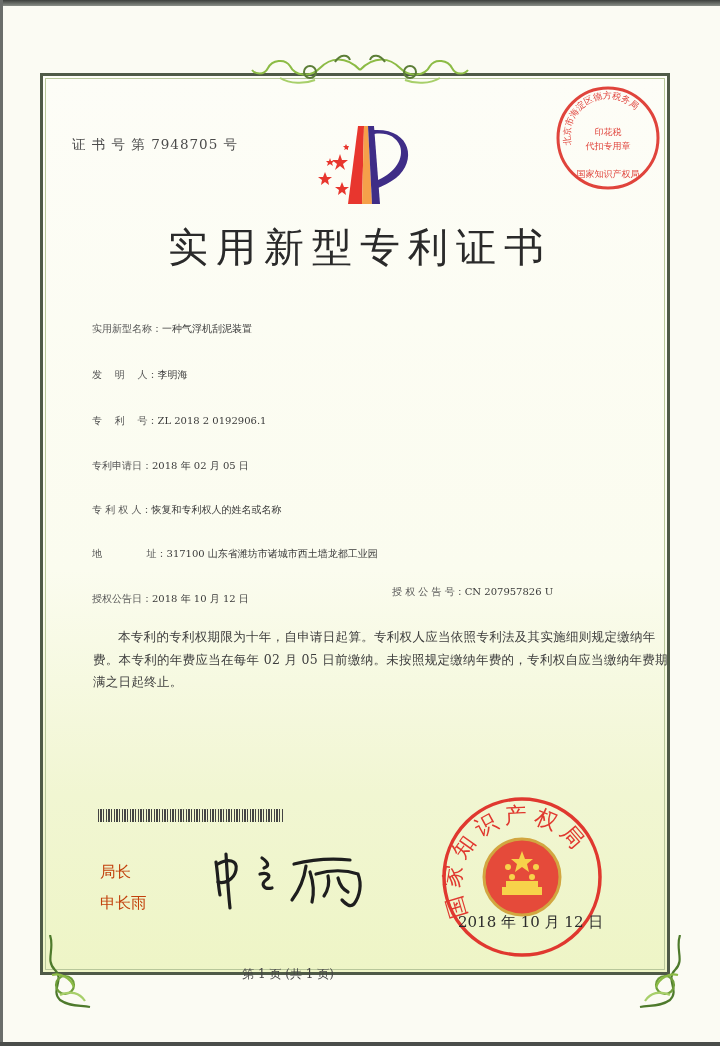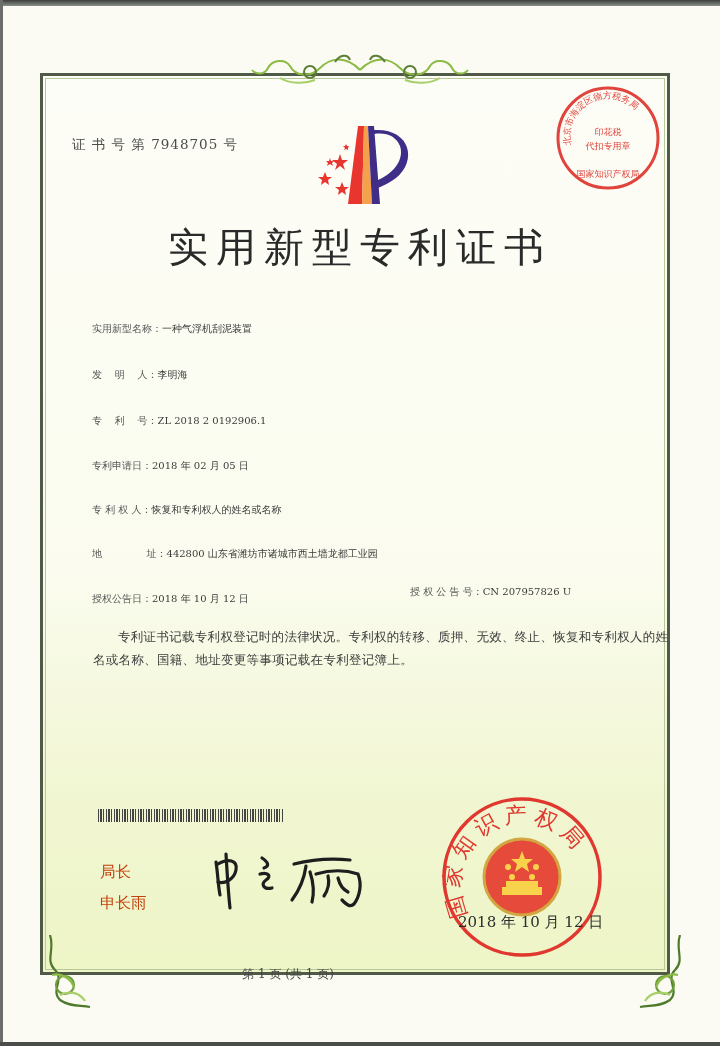--- a/index.html
+++ b/index.html
@@ -144,31 +144,31 @@
 <div class="field" style="top:414px">
   <span class="lbl" style="white-space:pre">专    利    号：</span><span class="val">ZL 2018 2 0192906.1</span>
 </div>
 <div class="field" style="top:459px">
   <span class="lbl">专利申请日：</span><span class="val">2018 年 02 月 05 日</span>
 </div>
 <div class="field" style="top:503px">
   <span class="lbl" style="white-space:pre">专 利 权 人：</span><span class="val">恢复和专利权人的姓名或名称</span>
 </div>
 <div class="field" style="top:547px">
-  <span class="lbl" style="white-space:pre">地              址：</span><span class="val">442800  山东省潍坊市诸城市西土墙龙都工业园</span>
+  <span class="lbl" style="white-space:pre">地              址：</span><span class="val">317100  山东省潍坊市诸城市西土墙龙都工业园</span>
 </div>
 <div class="field" style="top:592px">
   <span class="lbl">授权公告日：</span><span class="val">2018 年 10 月 12 日</span>
 </div>
-<div class="field" style="top:585px; left:410px">
+<div class="field" style="top:585px; left:392px">
   <span class="lbl">授 权 公 告 号：</span><span class="val">CN 207957826 U</span>
 </div>
 
 <div class="body-text">
-  <p>专利证书记载专利权登记时的法律状况。专利权的转移、质押、无效、终止、恢复和专利权人的姓名或名称、国籍、地址变更等事项记载在专利登记簿上。</p>
+  <p>本专利的专利权期限为十年，自申请日起算。专利权人应当依照专利法及其实施细则规定缴纳年费。本专利的年费应当在每年 02 月 05 日前缴纳。未按照规定缴纳年费的，专利权自应当缴纳年费期满之日起终止。</p>
 </div>
 
 <div class="barcode"></div>
 
 <div class="director-title">局长</div>
 <div class="director-name">申长雨</div>
 
 <svg class="signature" viewBox="0 0 170 60">
   <g fill="none" stroke="#1e1e1e" stroke-width="3.2" stroke-linecap="round">
     <path d="M6 12 C8 25, 8 35, 10 45"></path>

